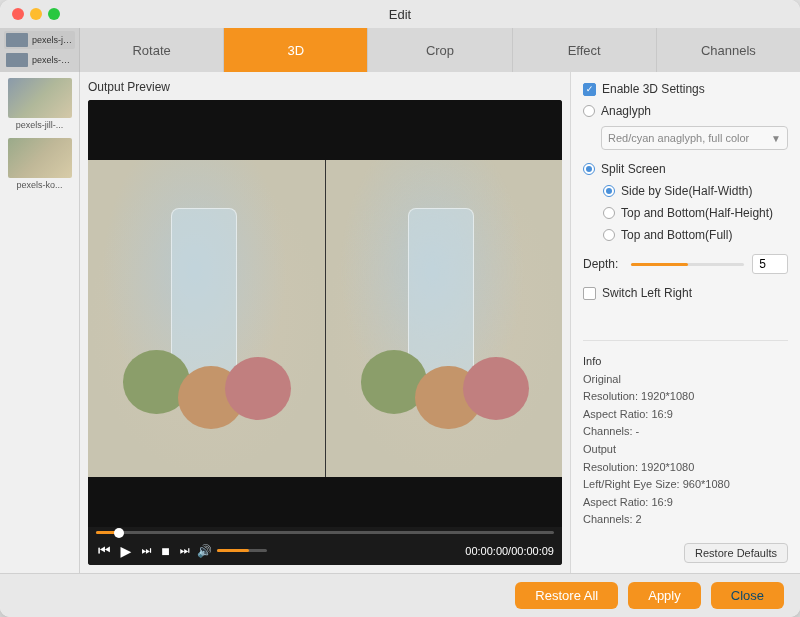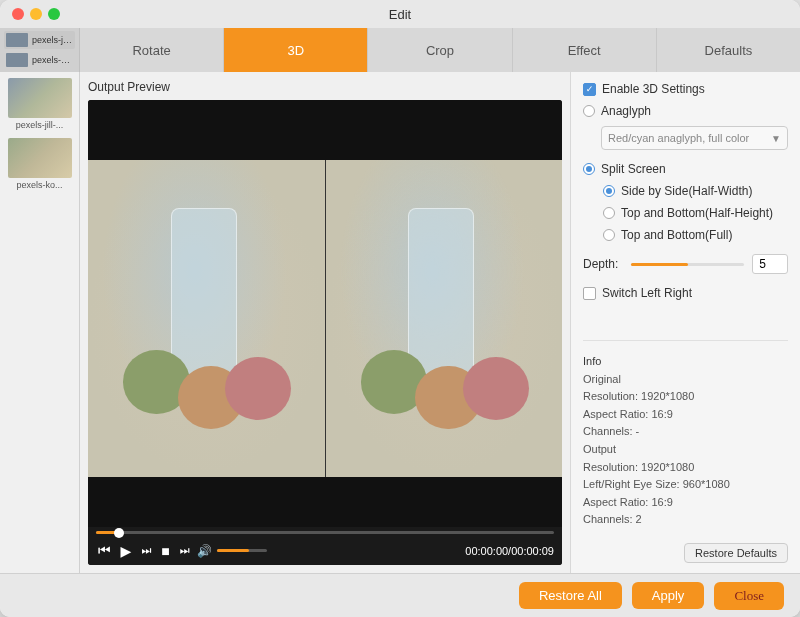--- a/index.html
+++ b/index.html
@@ -373,22 +373,21 @@
     .btn-restore-all {
       background: #f5931e;
       color: white;
     }
     .btn-apply {
       background: #f5931e;
       color: white;
     }
     .btn-close {
       background: #f5931e;
-      color: #7f1d1d;
-      font-family: Liberation Serif, serif;
+      color: #0c4a6e;
     }
     .combined-top {
       display: flex;
       background: #d8d8d8;
       height: 44px;
       flex-shrink: 0;
       align-items: center;
     }
     .nav-tab {
       flex: 1;
@@ -479,21 +478,21 @@
       <div class="nav-tab active">
         <span>3D</span>
       </div>
       <div class="nav-tab">
         <span>Crop</span>
       </div>
       <div class="nav-tab">
         <span>Effect</span>
       </div>
       <div class="nav-tab" style="border-right:none;">
-        <span>Defaults</span>
+        <span>Channels</span>
       </div>
     </div>
   </div>
 
   <div class="full-layout">
 
     <div class="left-sidebar">
       <div class="sidebar-file-item">
         <div class="thumb" style="background: linear-gradient(135deg, #8a9aaa 0%, #b0b89a 50%, #d4c8a8 100%);"></div>
         <span class="fname">pexels-jill-...</span>

